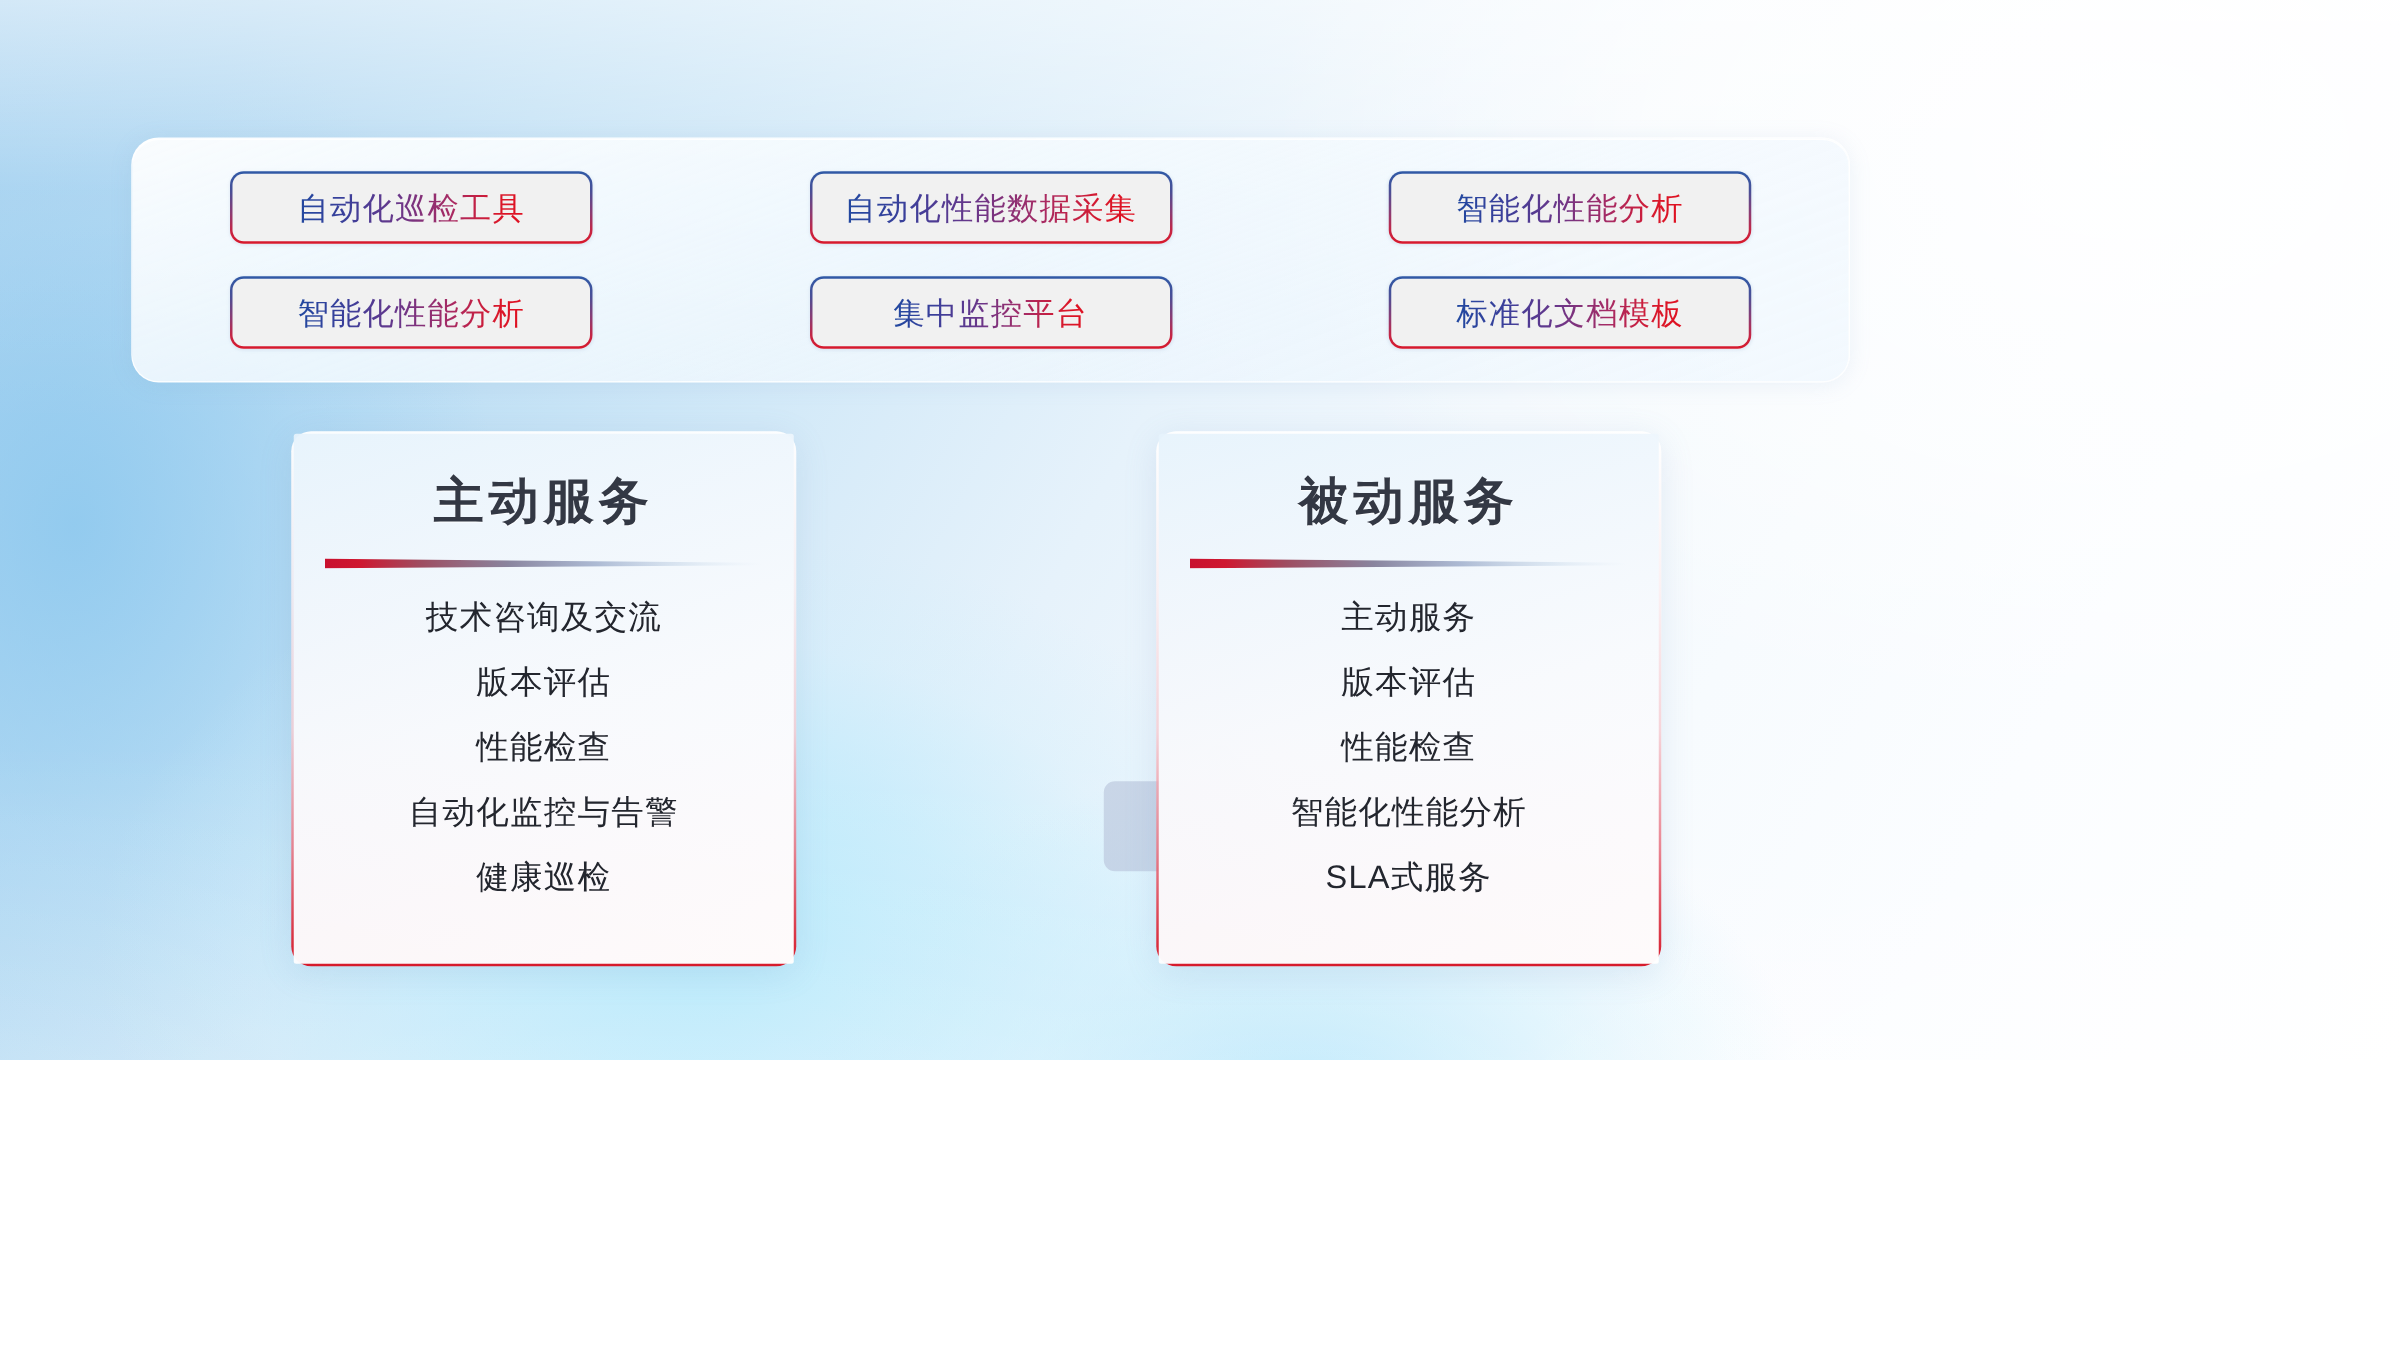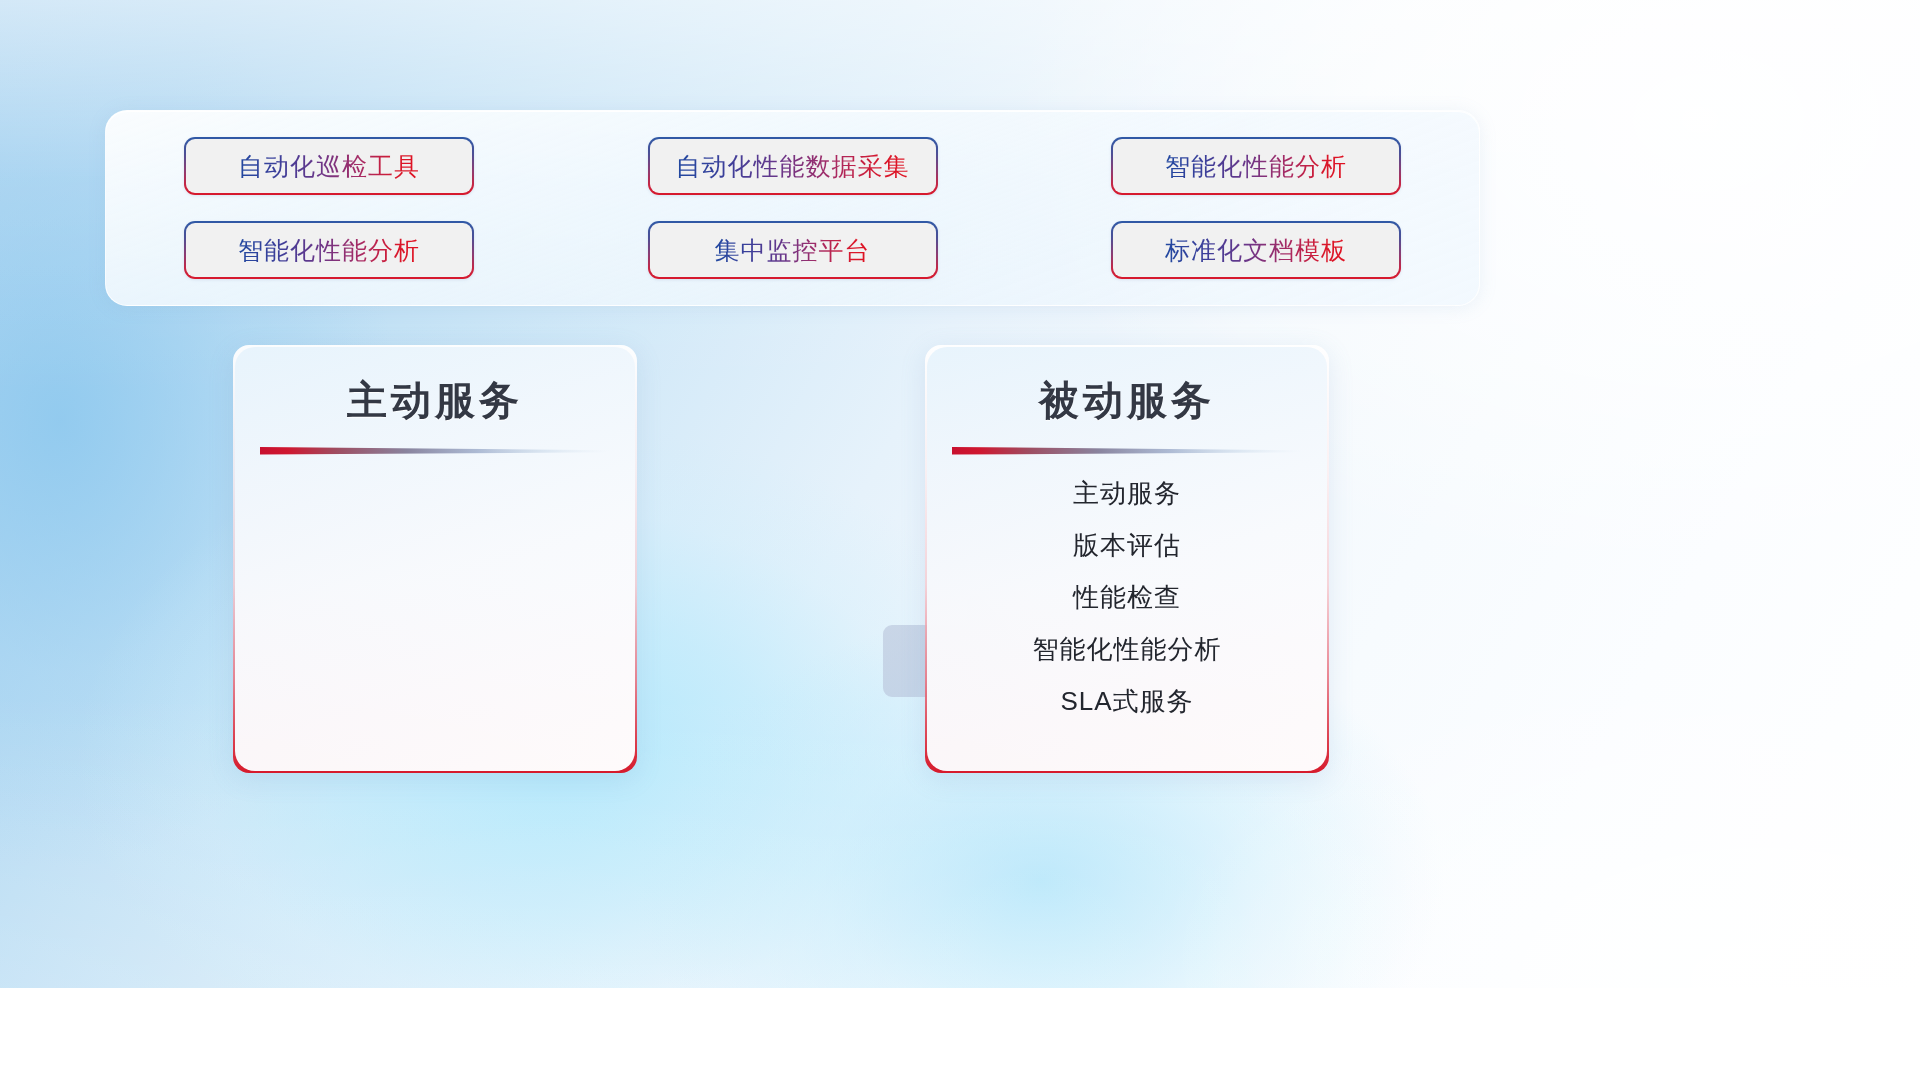--- a/index.html
+++ b/index.html
@@ -7,21 +7,21 @@
     padding: 0;
     width: 1920px;
     height: 1080px;
     overflow: hidden;
     font-family: "Liberation Sans", "DejaVu Sans", sans-serif;
   }
 
   #stage {
     position: relative;
     width: 1920px;
-    height: 988px;
+    height: 848px;
     overflow: hidden;
     background: #cfe6f8;
   }
 
   
   .bg-layer { position: absolute; inset: 0; pointer-events: none; }
 
   .bg-base {
     background:
       linear-gradient(118deg,
@@ -183,21 +183,21 @@
     box-shadow: 0 6px 26px rgba(110,150,195,0.16);
   }
 
   #card-proactive { left: 233px; }
   #card-reactive  { left: 925px; }
 
   .card-inner {
     position: relative;
     width: 100%;
     height: 100%;
-    border-radius: 20px;
+    border-radius: 2px;
     background: linear-gradient(165deg,
         rgba(230,243,252,0.92) 0%,
         rgba(240,247,253,0.94) 26%,
         rgba(248,251,254,0.96) 52%,
         rgba(252,253,255,0.97) 76%,
         rgba(255,255,255,0.98) 100%);
     box-sizing: border-box;
     overflow: hidden;
     display: flex;
     flex-direction: column;
@@ -320,20 +320,27 @@
               <stop offset="42%" stop-color="#77708e" stop-opacity="0.85"></stop>
               <stop offset="62%" stop-color="#8fa0c2" stop-opacity="0.70"></stop>
               <stop offset="82%" stop-color="#b9cde2" stop-opacity="0.40"></stop>
               <stop offset="100%" stop-color="#d9e6f2" stop-opacity="0"></stop>
             </linearGradient>
           </defs>
           <polygon points="0,1 350,4.2 350,6.2 0,8.6" fill="url(#divGradL)"></polygon>
         </svg>
       </div>
 
+      <div class="card-list">
+        <div class="card-list-item">技术咨询及交流</div>
+        <div class="card-list-item">版本评估</div>
+        <div class="card-list-item">性能检查</div>
+        <div class="card-list-item">自动化监控与告警</div>
+        <div class="card-list-item">健康巡检</div>
+      </div>
 
     </div>
   </section>
 
   <div id="flow-arrow">
     <svg viewBox="0 0 160 130" aria-hidden="true">
       <defs>
         <linearGradient id="arrowGrad" x1="0" y1="0" x2="1" y2="0.5">
           <stop offset="0%" stop-color="#c3cfe2" stop-opacity="0.80"></stop>
           <stop offset="45%" stop-color="#bcc9df" stop-opacity="0.72"></stop>

